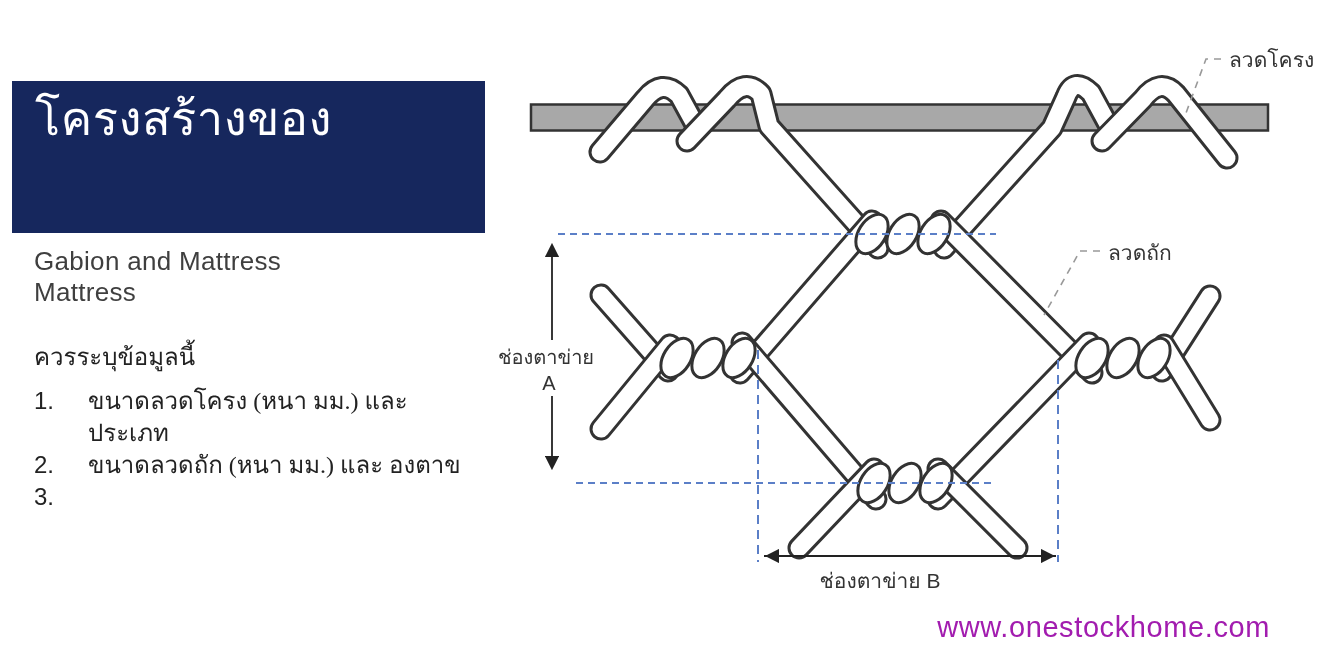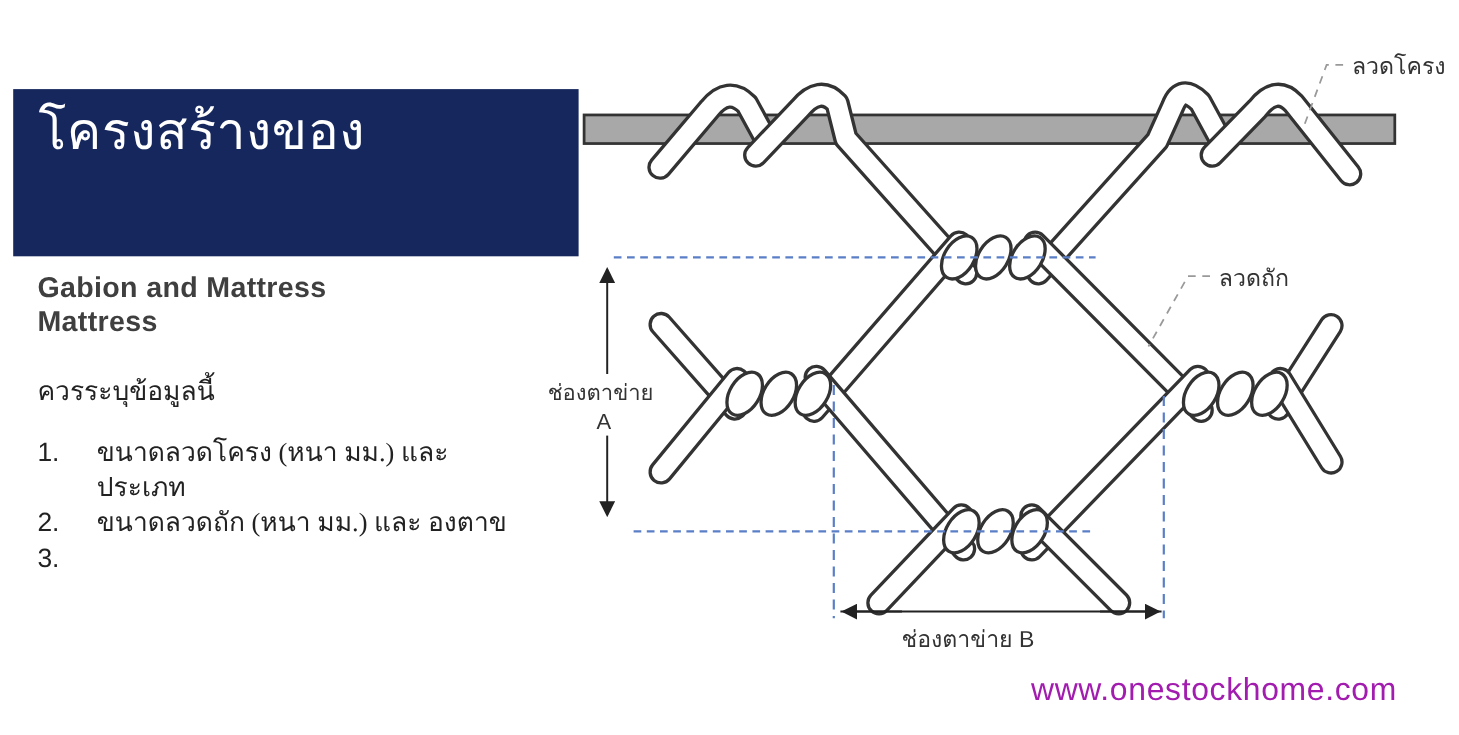--- a/index.html
+++ b/index.html
@@ -2,31 +2,31 @@
 <html><head>
 <meta charset="utf-8">
 <style>
   html,body{margin:0;padding:0;background:#fff;}
   body{
     width:1326px;height:668px;position:relative;overflow:hidden;
     font-family:"Liberation Sans","DejaVu Sans",sans-serif;color:#2b2b2b;
   }
   .left-panel{position:absolute;left:0;top:0;width:500px;height:668px;}
   .title-box{
-    position:absolute;left:12px;top:81px;width:514px;height:152px;
+    position:absolute;left:12px;top:81px;width:473px;height:152px;
     background:#16275d;color:#ffffff;box-sizing:border-box;
     padding:8px 10px 0 23px;
   }
   .title-box .t-line{font-size:47px;line-height:60px;font-weight:400;letter-spacing:0.5px;}
   .subtitle{
     position:absolute;left:34px;top:246px;color:#3f3f3f;
-    font-size:26px;line-height:31px;font-weight:700;letter-spacing:0.3px;
+    font-size:26px;line-height:31px;font-weight:400;letter-spacing:0.3px;
   }
   .notes{position:absolute;left:34px;top:340px;width:440px;font-size:24px;color:#222;}
-  .notes-heading{font-size:24px;line-height:34px;margin-bottom:22px;}
+  .notes-heading{font-size:24px;line-height:34px;margin-bottom:11px;}
   .note-row{display:flex;line-height:32px;}
   .note-num{width:54px;flex:0 0 54px;}
   .note-text{flex:1;font-family:Liberation Serif, serif;}
   .footer{
     position:absolute;right:56px;top:611px;color:#a21caf;
     font-size:29px;letter-spacing:0.6px;font-weight:400;
   }
   svg.diagram{position:absolute;left:0;top:0;}
   .dia-label{font-family:"Liberation Sans","DejaVu Sans",sans-serif;fill:#333;}
 </style>

